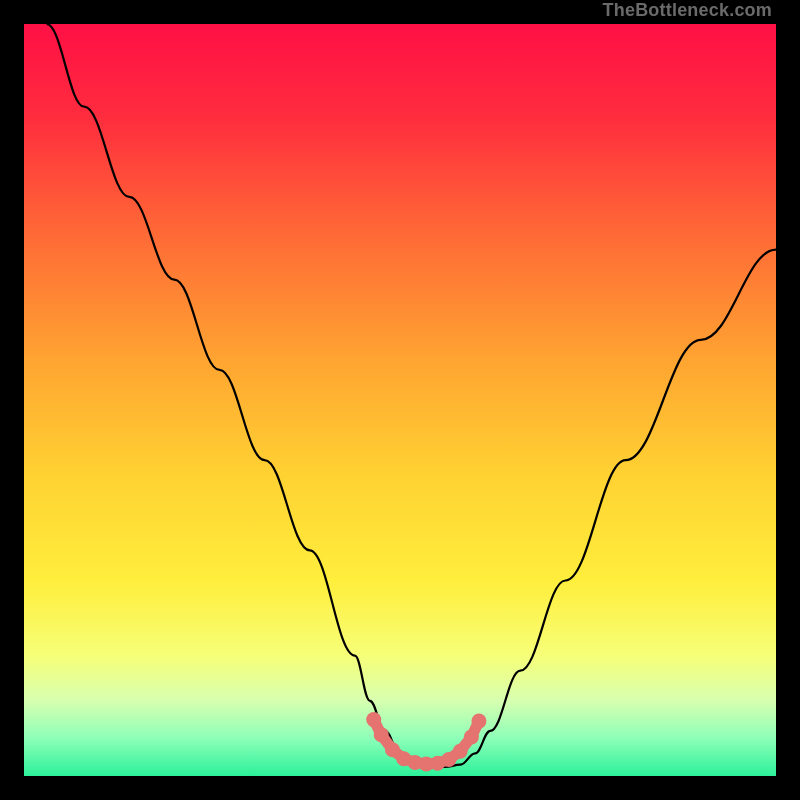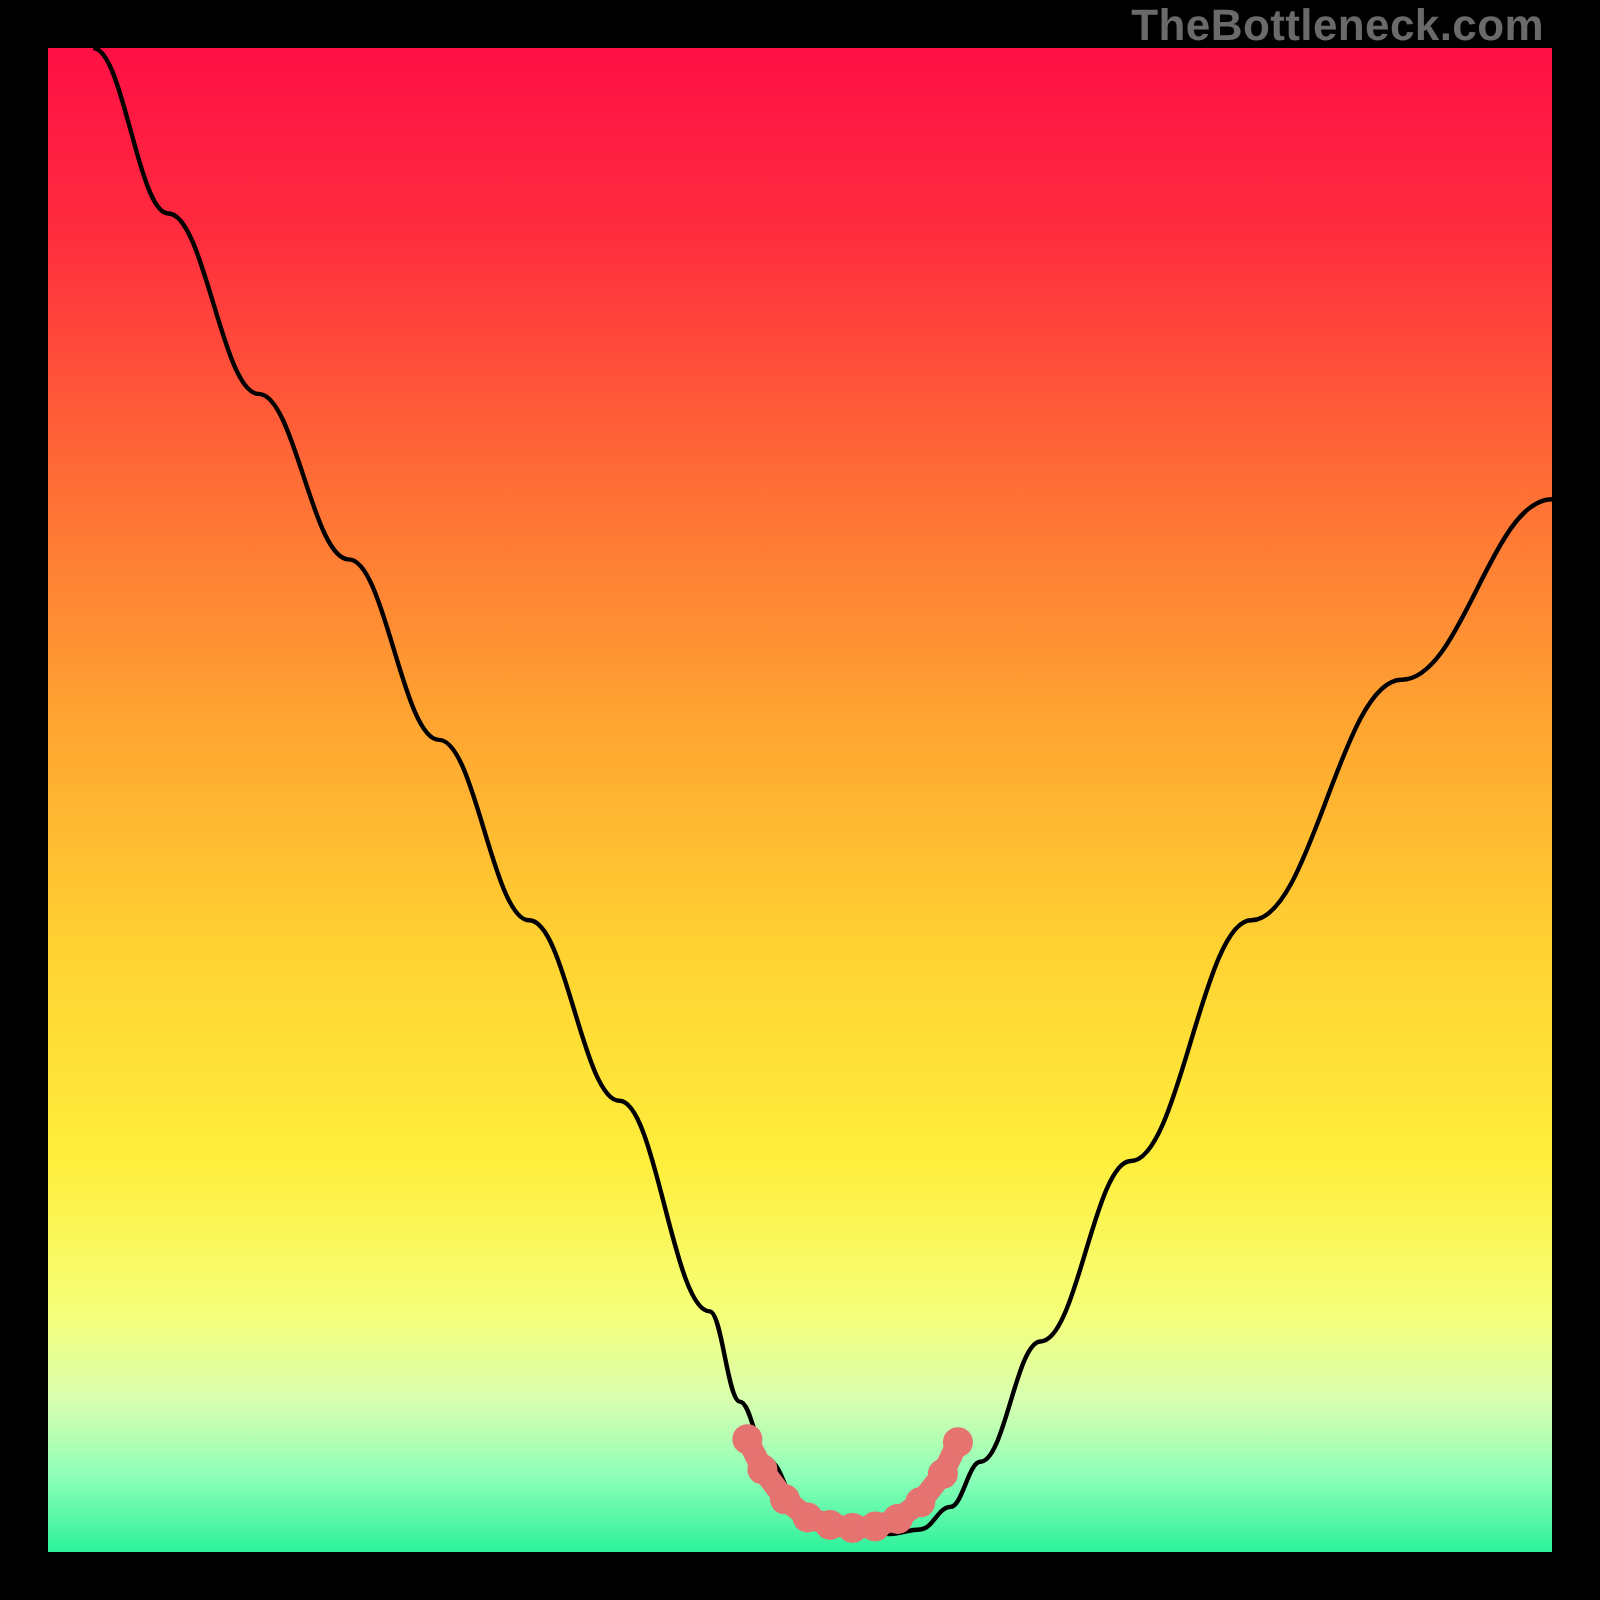--- a/index.html
+++ b/index.html
@@ -21,21 +21,21 @@
     left: 24px;
     top: 24px;
     width: 752px;
     height: 752px;
   }
   .watermark {
     position: absolute;
     top: 0px;
     right: 28px;
     font-family: Arial, Helvetica, sans-serif;
-    font-size: 22px;
+    font-size: 18px;
     font-weight: 600;
     color: #6a6a6a;
     letter-spacing: 0.2px;
   }
 </style>
 </head>
 <body>
 
 <div class="frame">
   <div class="watermark">TheBottleneck.com</div>

